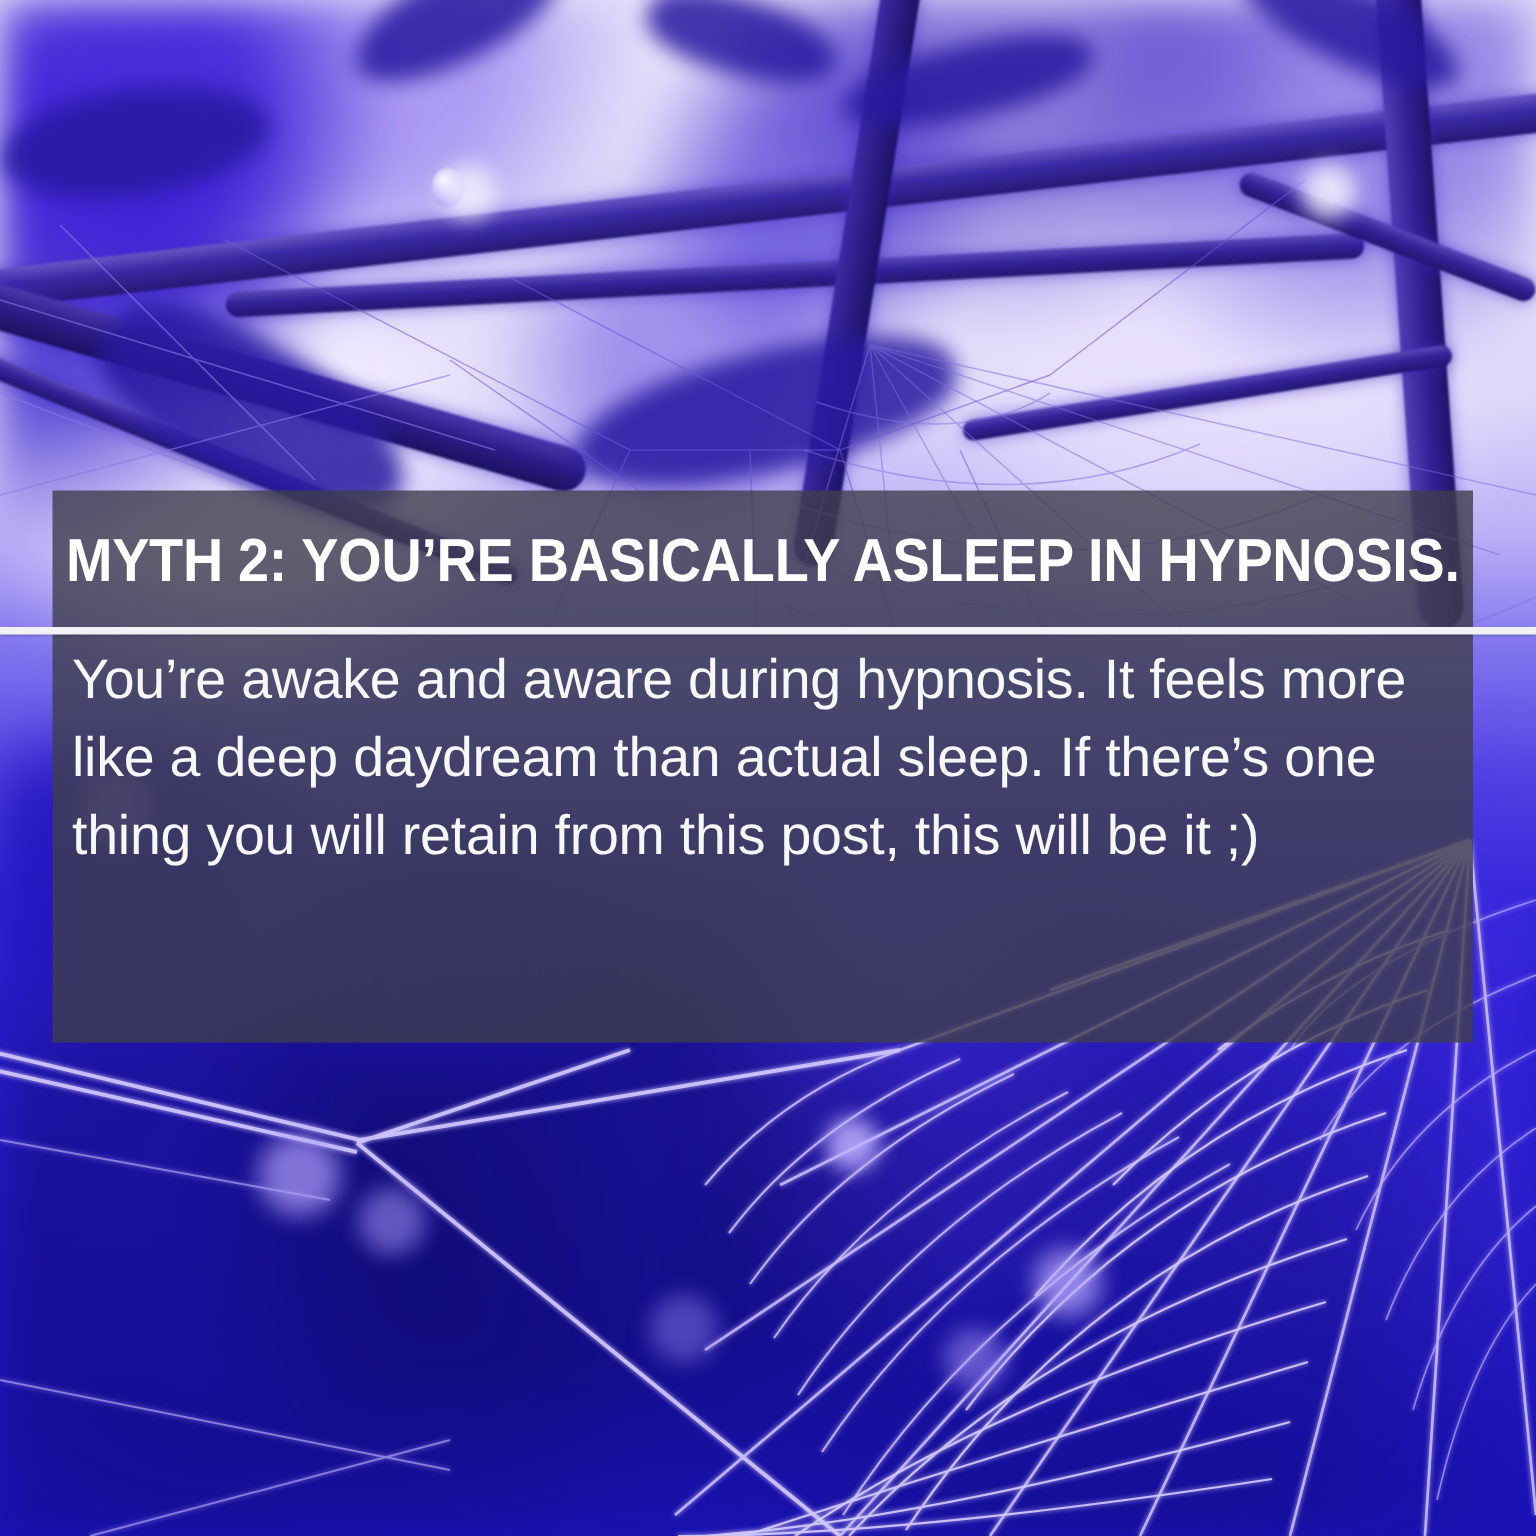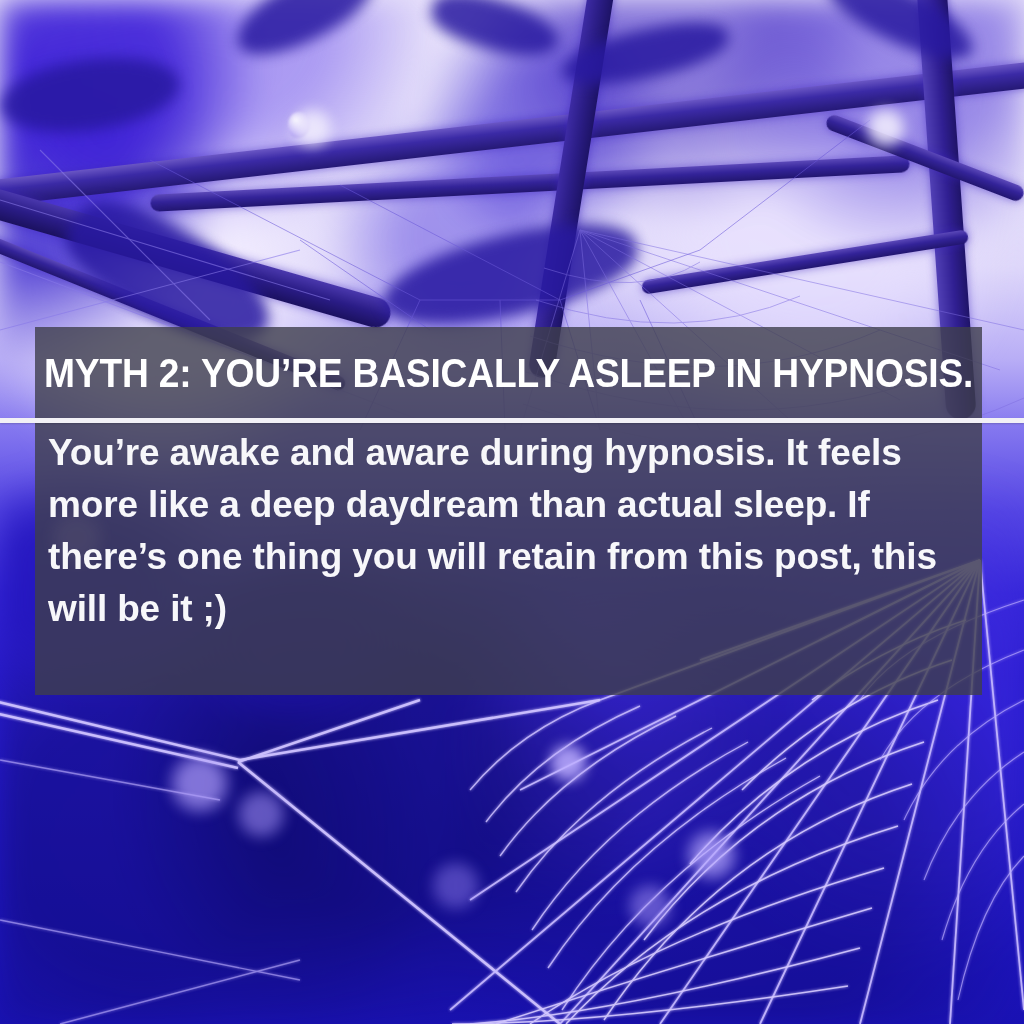--- a/index.html
+++ b/index.html
@@ -180,21 +180,21 @@
     position: absolute;
     left: 0;
     top: 100px;
     width: 100%;
     box-sizing: border-box;
     padding: 0 12px 0 13px;
   }
   #body-text {
     color: #f7f7fa;
     font-family: "Liberation Sans", sans-serif;
-    font-weight: bold;
+    font-weight: normal;
     font-size: 37px;
     line-height: 52px;
     margin: 0;
     letter-spacing: -0.15px;
   }
 
   
   #divider-line {
     position: absolute;
     left: 0;

